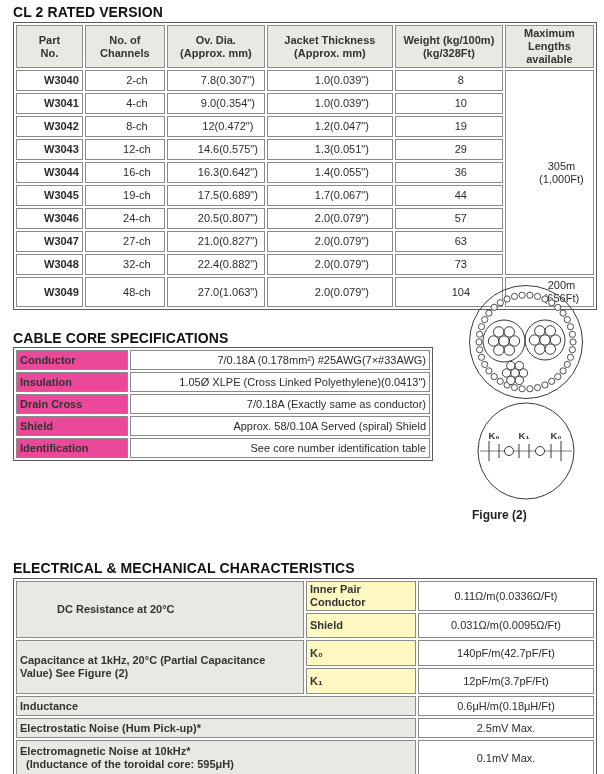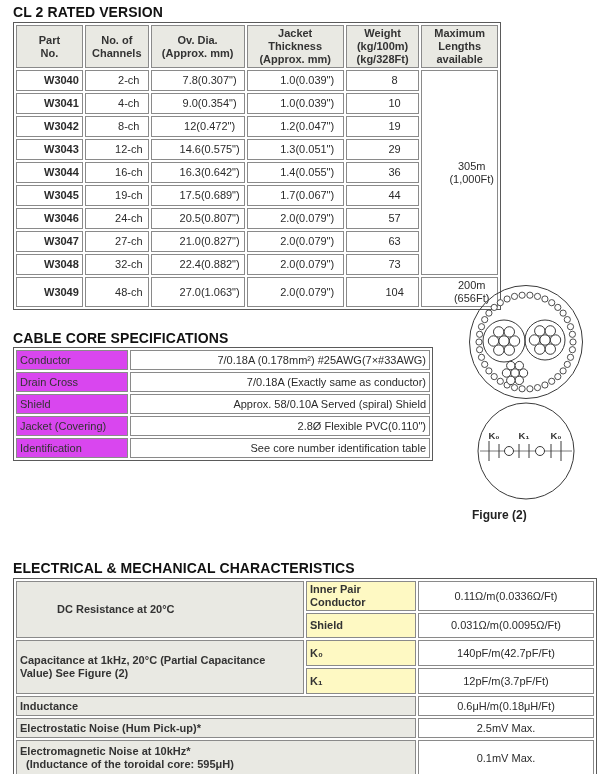--- a/index.html
+++ b/index.html
@@ -2,27 +2,27 @@
 <html><head>
 <meta charset="utf-8">
 <style>
   html,body{margin:0;padding:0;background:#fff;}
   .page{position:relative;width:604px;height:774px;overflow:hidden;background:#fff;
         font-family:"Liberation Sans","DejaVu Sans",sans-serif;color:#2b2b2b;}
   .sec-title{position:absolute;font-size:14px;font-weight:bold;color:#111;letter-spacing:.1px;}
   table{border-collapse:separate;border-spacing:2px;border:1px solid #5a5a5a;background:#fff;}
   td,th{border:1px solid #8a8a8a;font-size:11px;line-height:13px;padding:1px 3px;}
   th{background:#e9e9e3;font-weight:bold;color:#333;text-align:center;white-space:pre-line;}
-  .t1{position:absolute;left:13px;top:22px;width:488px;}
+  .t1{position:absolute;left:13px;top:22px;width:584px;}
   .t1 td{text-align:center;height:17px;padding-left:27px;}
   .t1 td.part{font-weight:bold;}
   .t1 th{height:32px;}
   .t2{position:absolute;left:13px;top:347px;width:420px;}
   .t2 td{height:16px;}
-  .t2 td.lbl{background:#d946ef;font-weight:normal;color:#333;width:104px;}
+  .t2 td.lbl{background:#ec4899;font-weight:bold;color:#333;width:104px;}
   .t2 .vwrap{display:flex;justify-content:flex-end;align-items:center;}
   .t3{position:absolute;left:13px;top:578px;width:584px;}
   .t3 td.lbl{background:#e9e9e3;font-weight:bold;color:#333;vertical-align:middle;white-space:pre-line;}
   .t3 td.sub{background:#fef9c3;font-weight:bold;color:#333;vertical-align:middle;width:102px;}
   .t3 td.val{text-align:center;vertical-align:middle;width:168px;margin-top:28px;}
   .r-tall{height:30px;padding-left:40px;} .r-med{height:21px;} .r-cap{height:22px;} .r-thin{height:16px;}
   .r-two{height:32px;}
   .figure{position:absolute;left:456px;top:281px;width:146px;height:258px;}
   .figure svg{display:block;}
   .fig-label{position:absolute;font-size:9.5px;font-weight:bold;color:#333;width:22px;text-align:center;}
@@ -144,43 +144,43 @@
         <tr>
       <td class="lbl">Conductor</td>
       <td>
             <div class="vwrap">
         <span>7/0.18A (0.178mm²) #25AWG</span>
         <span>(7×#33AWG)</span>
             </div>
           </td>
     </tr>
     <tr>
+      <td class="lbl">Insulation</td>
+      <td>
+            <div class="vwrap">
+        <span>1.05Ø XLPE (Cross Linked Polyethylene)</span>
+        <span>(0.0413")</span>
+            </div>
+          </td>
+    </tr>
+    <tr>
       <td class="lbl">Drain Cross</td>
       <td>
             <div class="vwrap">
         <span>7/0.18A (Exactly same as conductor)</span>
         <span></span>
             </div>
           </td>
     </tr>
     <tr>
       <td class="lbl">Shield</td>
       <td>
             <div class="vwrap">
         <span>Approx. 58/0.10A Served (spiral) Shield</span>
         <span></span>
-            </div>
-          </td>
-    </tr>
-    <tr>
-      <td class="lbl">Jacket (Covering)</td>
-      <td>
-            <div class="vwrap">
-        <span>2.8Ø Flexible PVC</span>
-        <span>(0.110")</span>
             </div>
           </td>
     </tr>
     <tr>
       <td class="lbl">Identification</td>
       <td>
             <div class="vwrap">
         <span>See core number identification table</span>
         <span></span>
             </div>

